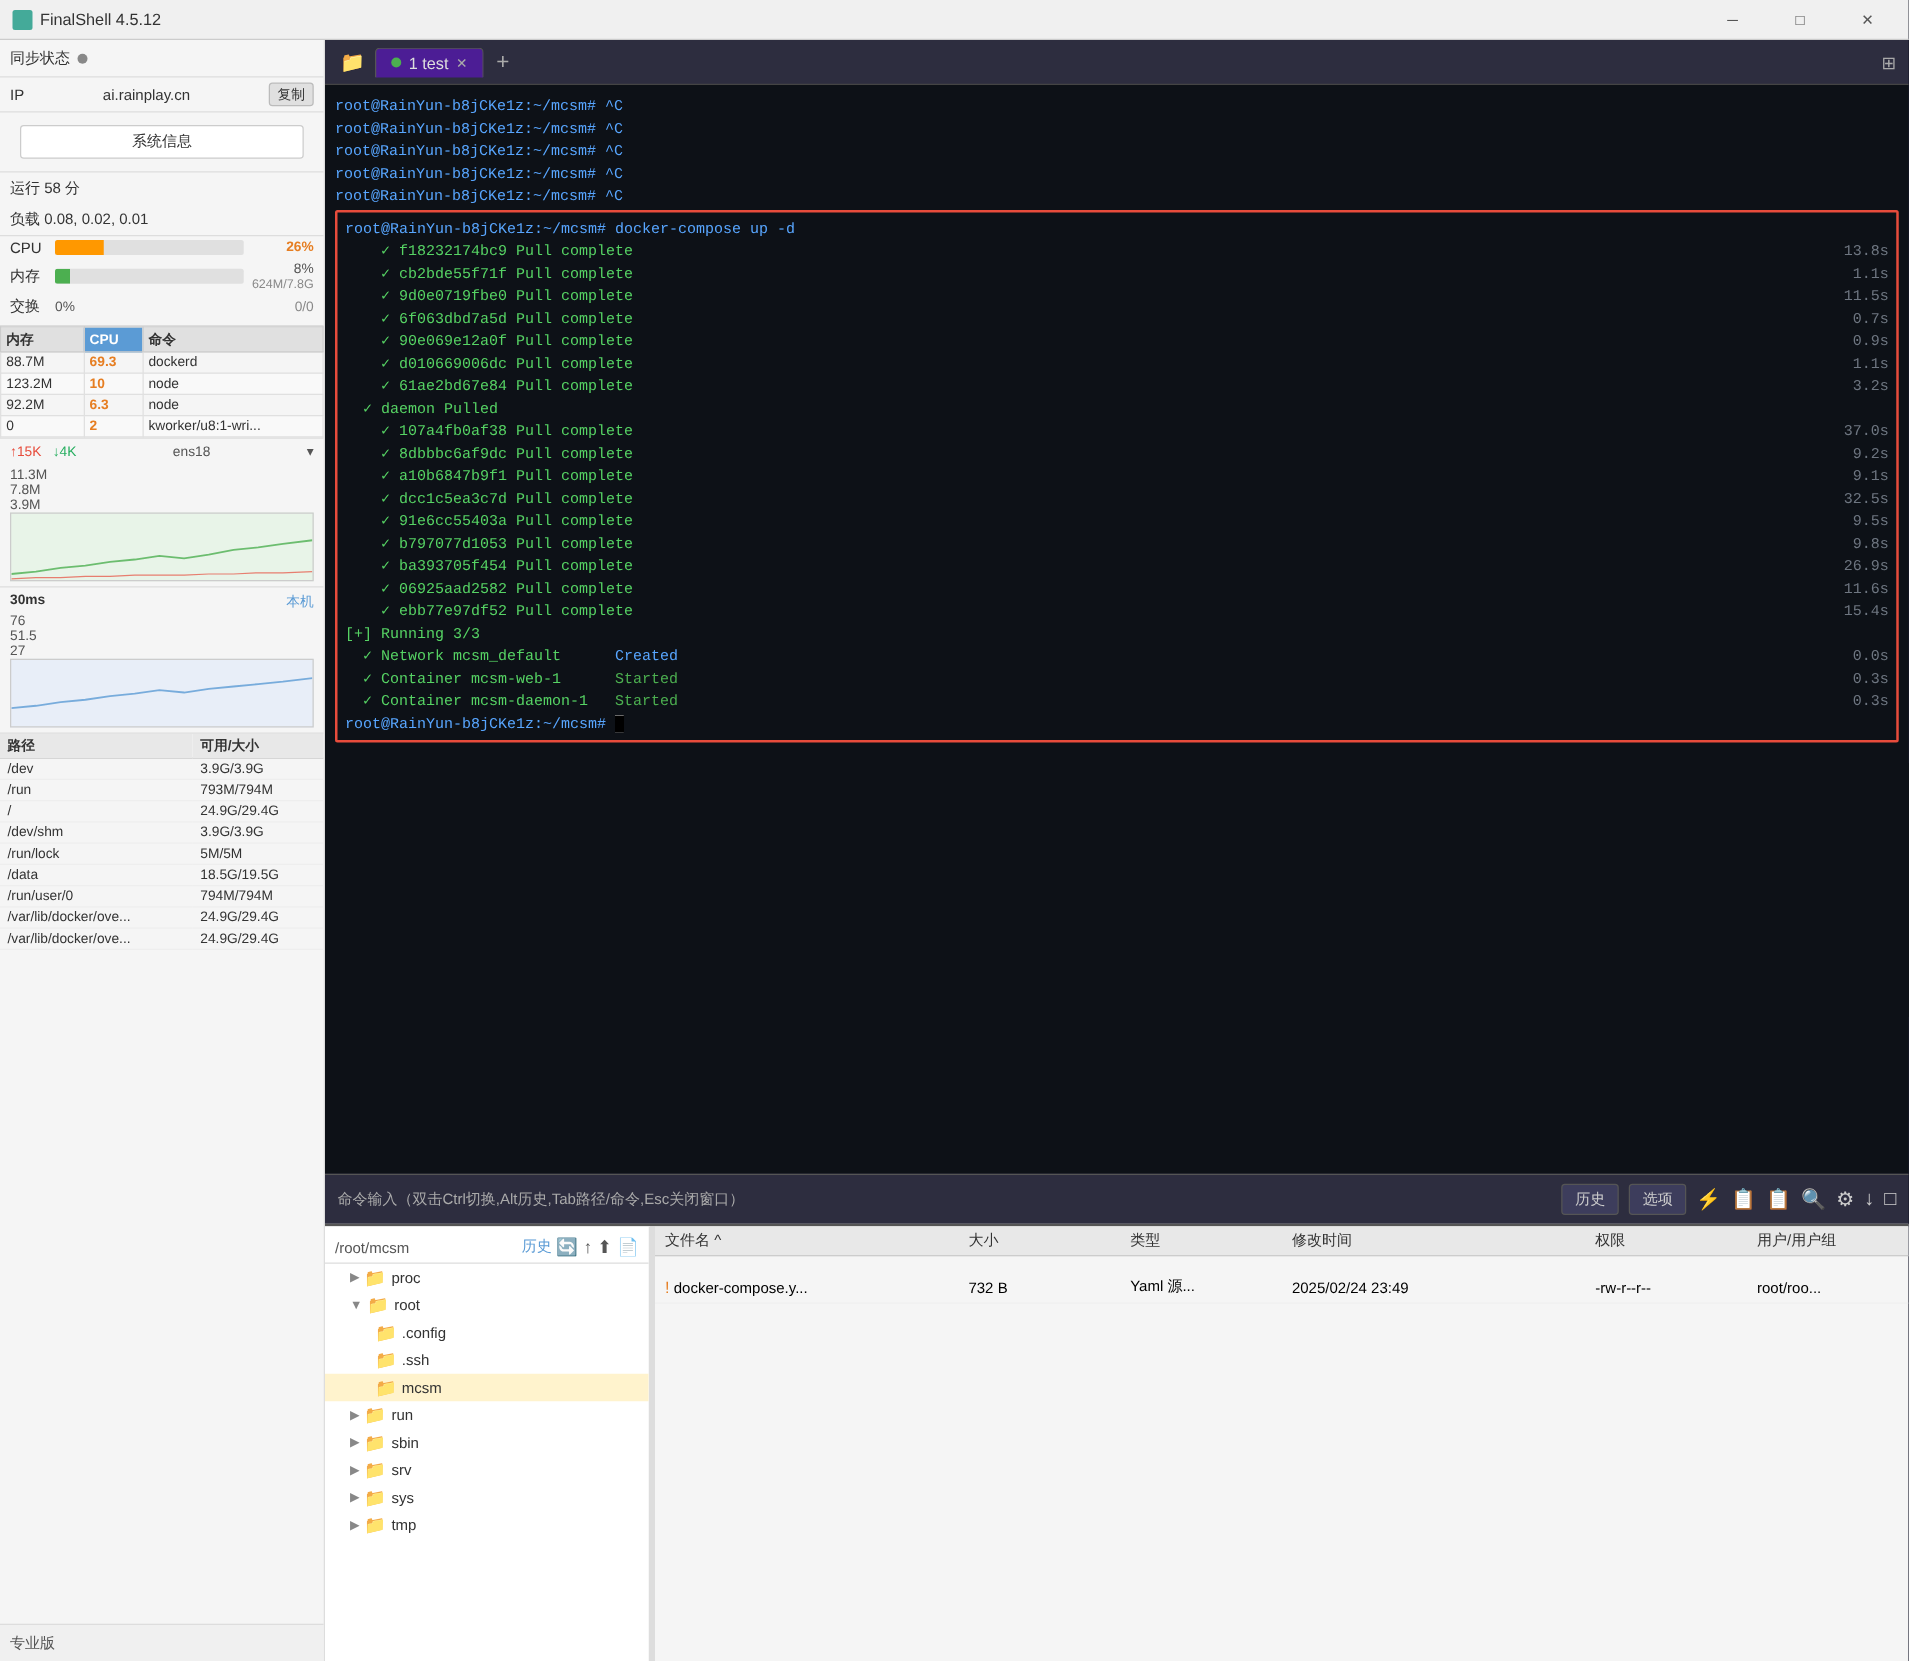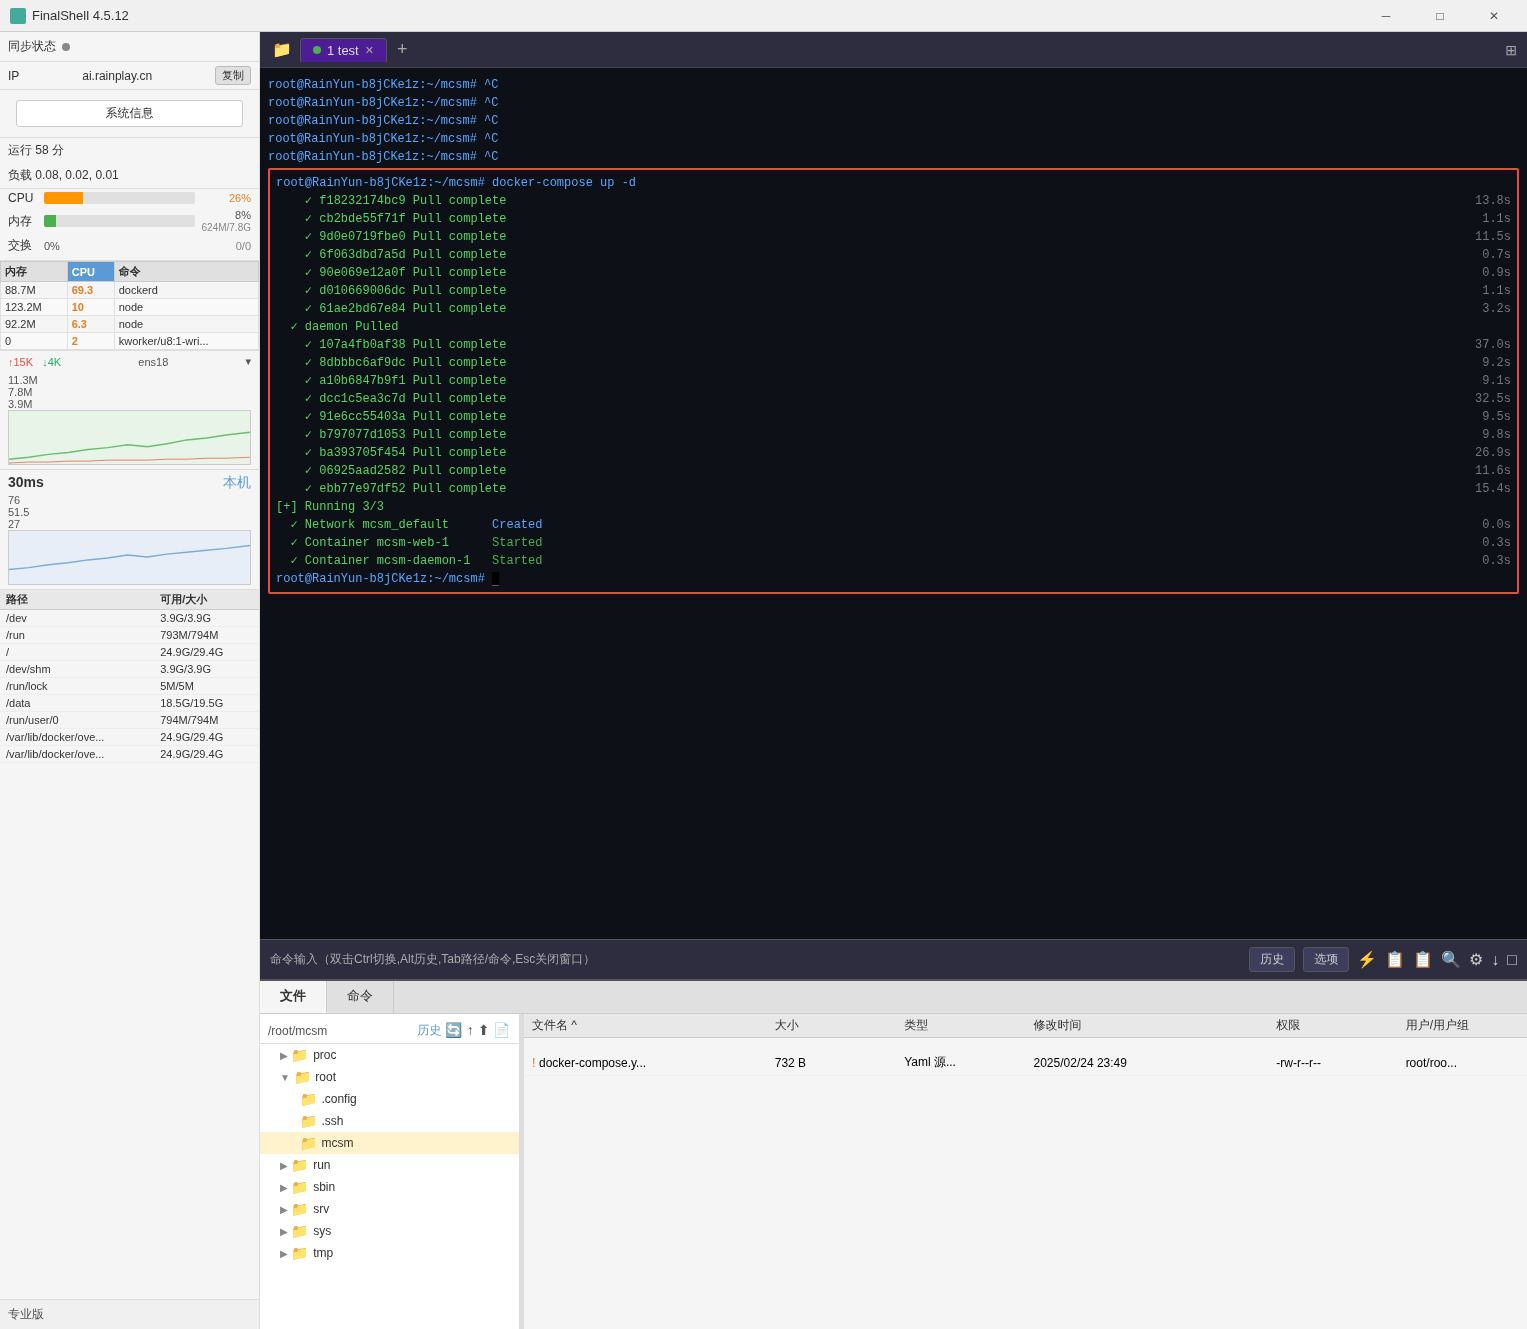--- a/index.html
+++ b/index.html
@@ -143,21 +143,21 @@
     ::-webkit-scrollbar { width: 6px; height: 6px; }
     ::-webkit-scrollbar-track { background: #2a2a3e; }
     ::-webkit-scrollbar-thumb { background: #555; border-radius: 3px; }
 
     .meter-swap { display: flex; align-items: center; gap: 6px; padding: 2px 8px; font-size: 12px; }
     .meter-swap-label { width: 30px; color: #333; }
     .swap-text { font-size: 11px; color: #555; }
     
     .net-graph-svg { width: 100%; height: 100%; }
     
-    .ping-section { padding: 2px 8px; font-size: 14px; display: flex; gap: 12px; }
+    .ping-section { padding: 2px 8px; font-size: 11px; display: flex; gap: 12px; }
     
     .net-values { display: flex; flex-direction: column; padding: 0 8px; font-size: 11px; color: #555; }
   </style>
 </head>
 <body>
 
 <div class="title-bar">
   <span class="title-bar-icon"></span>
   <span class="title-bar-text">FinalShell 4.5.12</span>
   <div class="title-bar-controls">
@@ -187,21 +187,21 @@
     </div>
 
     <div class="runtime-info">运行 58 分</div>
     <div class="runtime-info" style="border-bottom: 1px solid #ddd; padding-bottom: 4px;">负载 0.08, 0.02, 0.01</div>
 
     <div class="meter-row">
       <span class="meter-label">CPU</span>
       <div class="meter-bar-bg">
         <div class="meter-bar-fill orange" style="width: 26%;"></div>
       </div>
-      <span class="meter-value" style="color:#e67e22; font-weight:normal;">26%</span>
+      <span class="meter-value" style="color:#e67e22; font-weight:bold;">26%</span>
     </div>
 
     <div class="meter-row">
       <span class="meter-label">内存</span>
       <div class="meter-bar-bg">
         <div class="meter-bar-fill" style="width: 8%;"></div>
       </div>
       <span class="meter-value">
         <span>8%</span>
         <span style="font-size:10px; color:#888;">624M/7.8G</span>
@@ -394,24 +394,20 @@
       <span style="color:#ccc; font-size:16px; cursor:pointer;">📋</span>
       <span style="color:#ccc; font-size:16px; cursor:pointer;">📋</span>
       <span style="color:#ccc; font-size:16px; cursor:pointer;">🔍</span>
       <span style="color:#ccc; font-size:16px; cursor:pointer;">⚙</span>
       <span style="color:#ccc; font-size:16px; cursor:pointer;">↓</span>
       <span style="color:#ccc; font-size:16px; cursor:pointer;">□</span>
     </div>
 
     <div class="file-panel">
 
-      <div class="file-tabs">
-        <div class="file-tab active">文件</div>
-        <div class="file-tab">命令</div>
-      </div>
 
       <div class="file-content">
 
         <div class="file-tree">
           <div class="tree-path">
             <span>/root/mcsm</span>
             <div class="tree-hist-btn">
               <span style="font-size:12px; color:#5b9bd5; cursor:pointer;">历史</span>
               <span style="cursor:pointer;">🔄</span>
               <span style="cursor:pointer;">↑</span>

